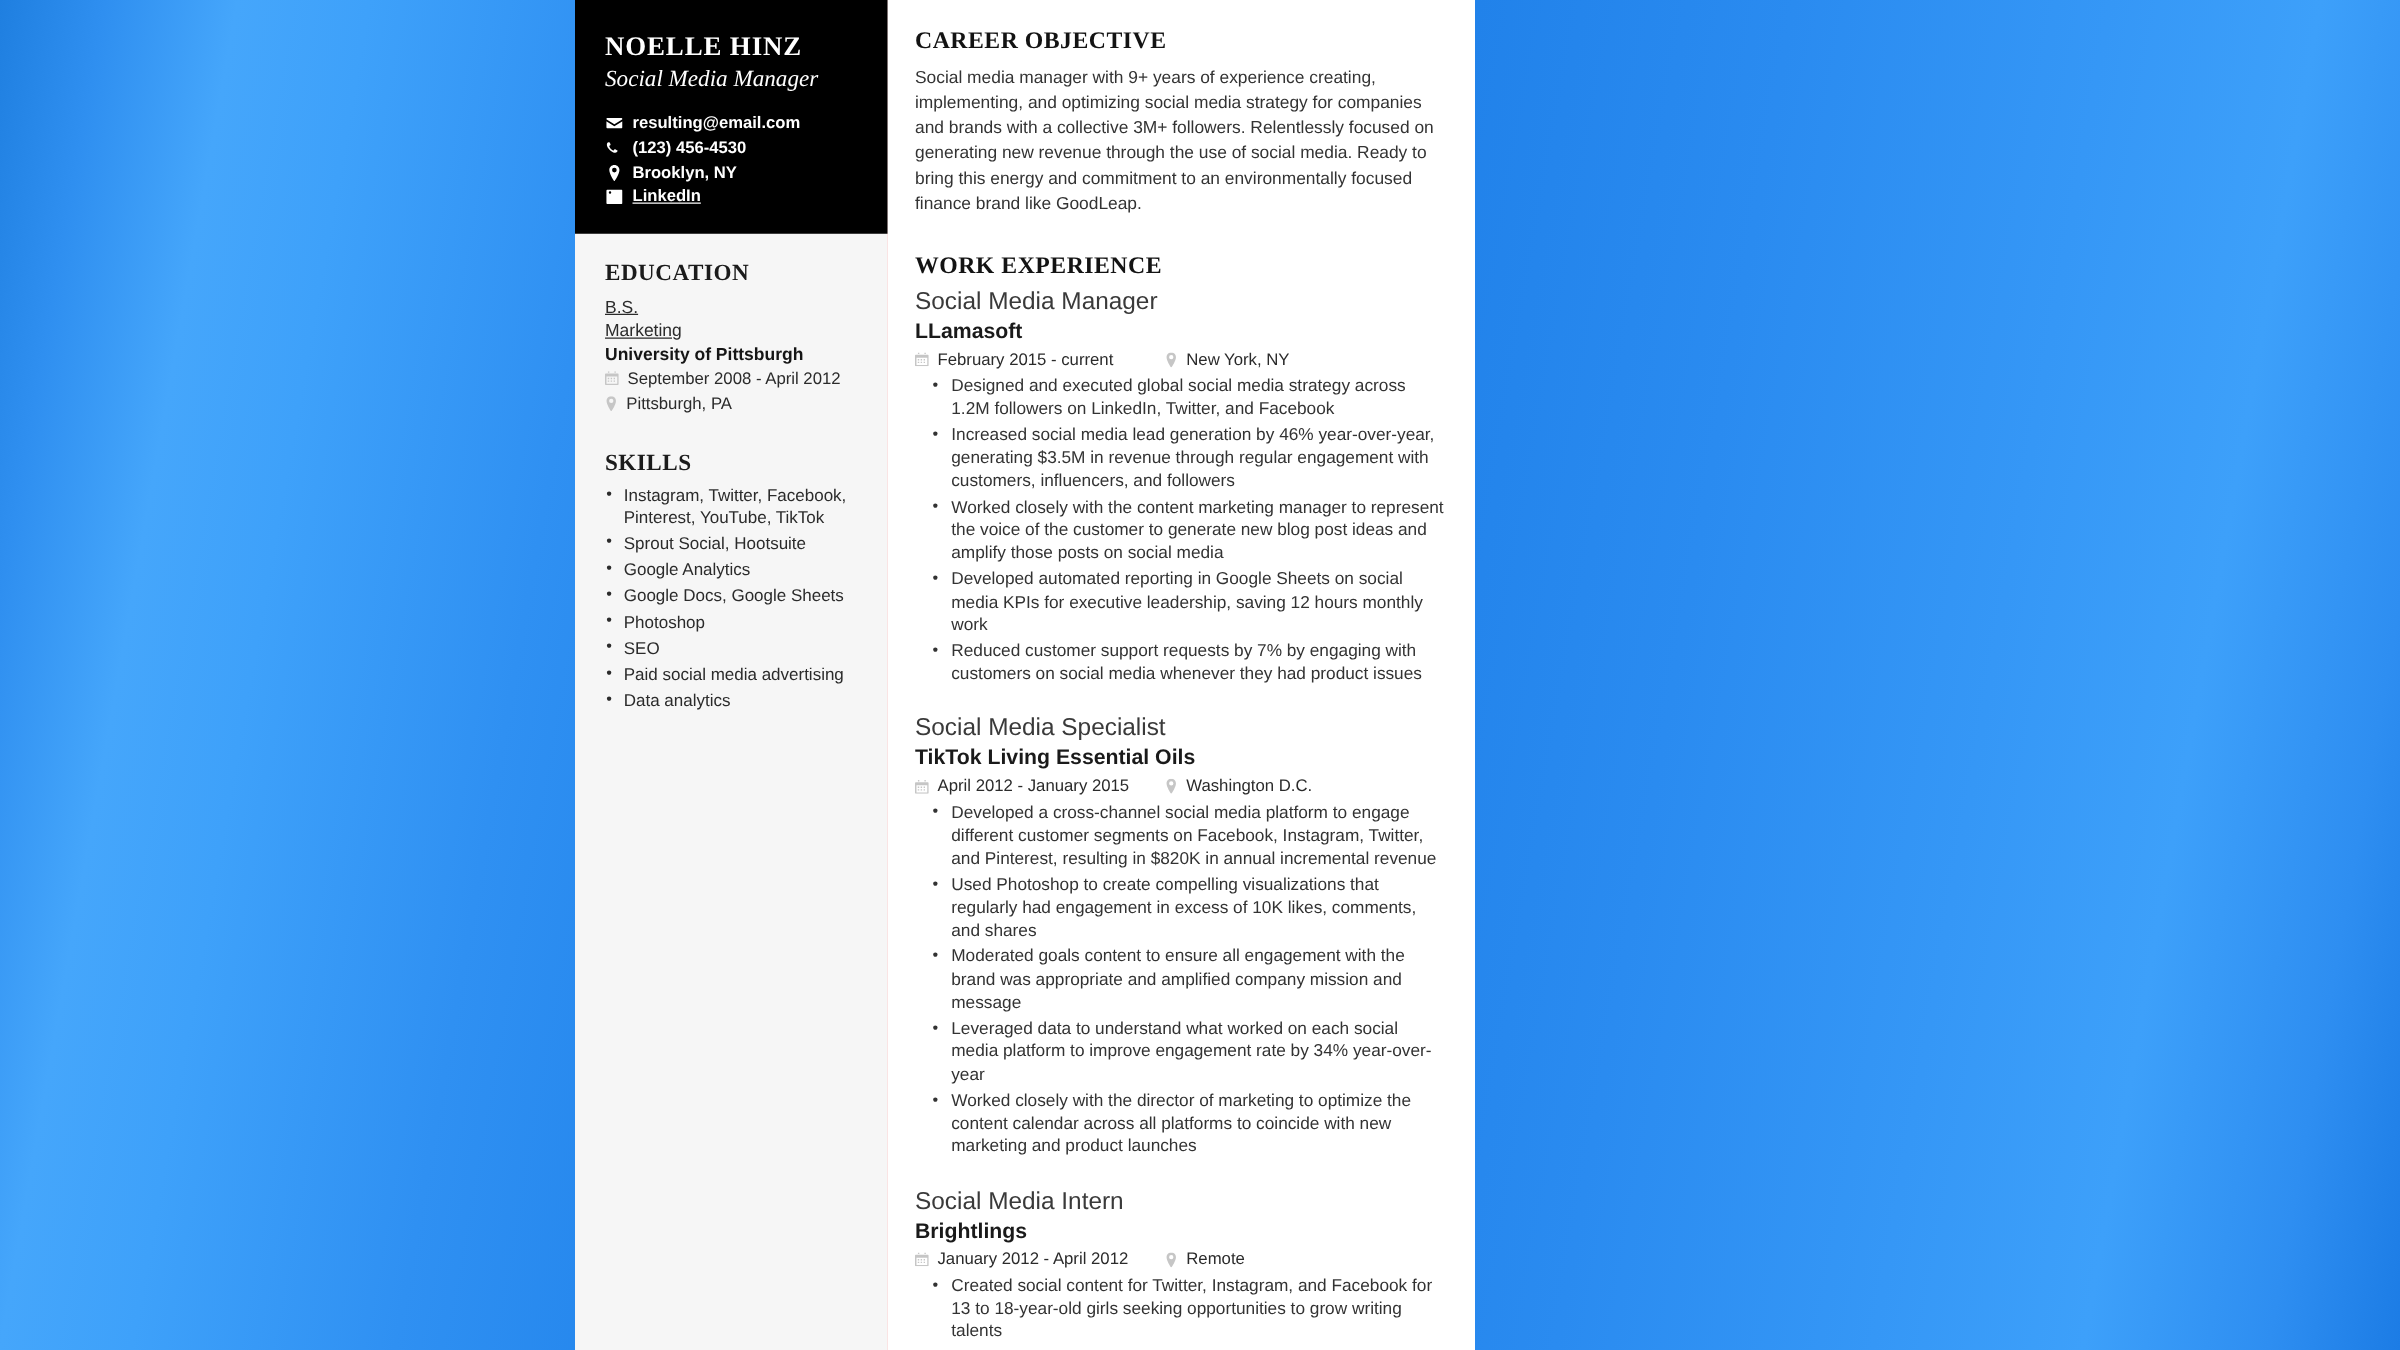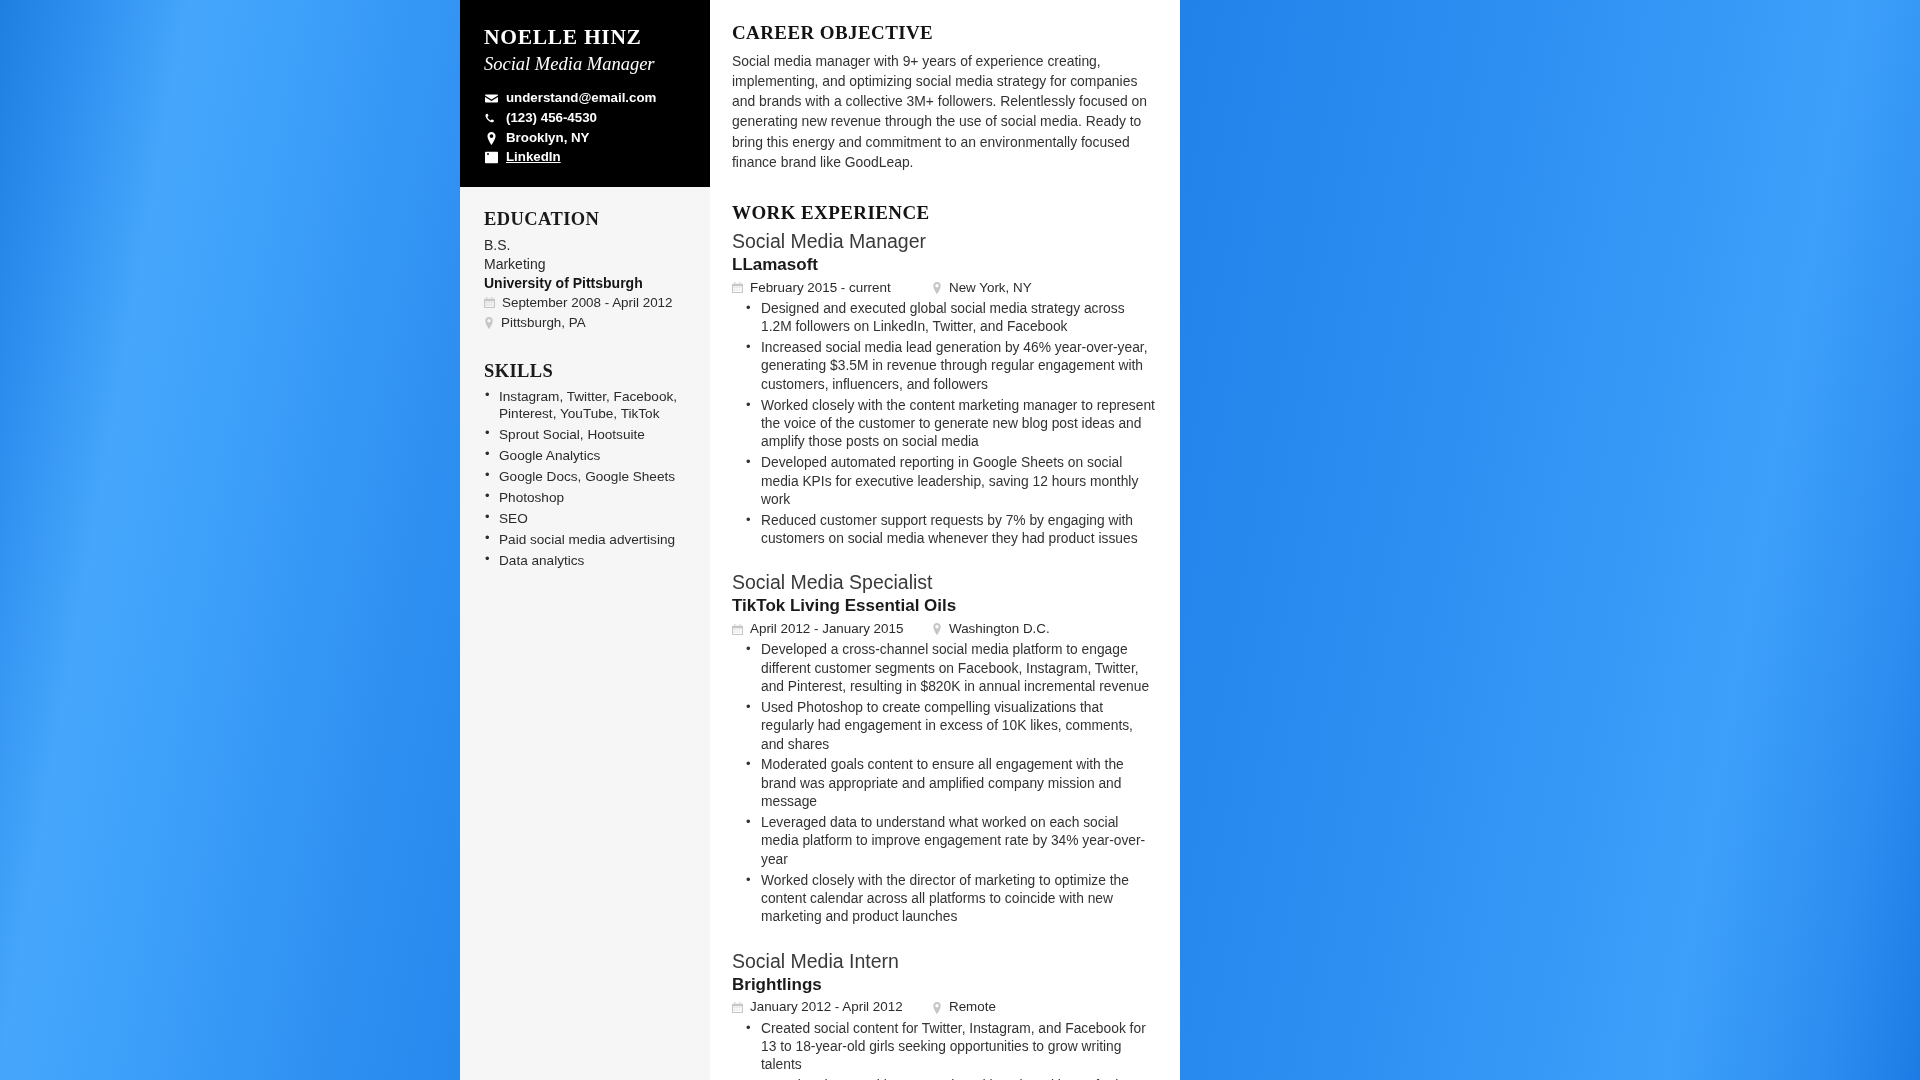--- a/index.html
+++ b/index.html
@@ -50,21 +50,21 @@
   .contact-item .ico { width:14px; display:inline-flex; justify-content:center; flex:0 0 14px; }
   .contact-item .ico svg { display:block; fill:#ffffff; }
   .contact-link { color:#ffffff; text-decoration:underline; }
 
   .left-body { padding:22px 20px 0 24px; }
   .sec-head {
     font-family:"Liberation Serif", serif;
     font-weight:bold; font-size:18.5px; letter-spacing:.4px;
     color:#1b1b1b; margin-bottom:6px; text-transform:uppercase;
   }
-  .edu-line { font-size:14px; color:#2b2b2b; line-height:1.34; }
+  .edu-line { font-size:14px; color:#2b2b2b; line-height:1.34;text-decoration:underline; }
   .edu-school { font-size:14px; font-weight:bold; color:#151515; line-height:1.38; }
   .meta-row {
     display:flex; align-items:center; gap:7px;
     font-size:13.4px; color:#2b2b2b; line-height:1.5;
   }
   .meta-row .ico svg { display:block; fill:#c6c6c6; }
   .gap-edu { height:28px; }
 
   .skill-list { list-style:none; margin-top:2px; }
   .skill-item {
@@ -114,21 +114,21 @@
         <div class="full-name">NOELLE HINZ</div>
         <div class="job-title">Social Media Manager</div>
 
         <ul class="contact-list">
           <li class="contact-item">
             <span class="ico">
               <svg width="13" height="13" viewBox="0 0 16 16">
                   <path d="M1 3h14a1 1 0 0 1 1 1v.3L8 9.2 0 4.3V4a1 1 0 0 1 1-1zm15 3.1V12a1 1 0 0 1-1 1H1a1 1 0 0 1-1-1V6.1l8 4.9 8-4.9z"></path>
                 </svg>
             </span>
-            <span>understand@email.com</span>
+            <span>resulting@email.com</span>
           </li>
           <li class="contact-item">
             <span class="ico">
               <svg width="12" height="13" viewBox="0 0 16 16">
                   <path d="M11.3 10.2c-.5-.3-1.2-.7-1.7-.9-.4-.2-.7-.1-1 .2l-.7.9c-.2.2-.4.2-.6.1-.9-.4-1.8-1-2.6-1.9C4 7.8 3.5 7 3.2 6.1c-.1-.2 0-.4.2-.6l.9-.7c.3-.2.4-.6.2-1-.2-.5-.6-1.2-.9-1.7-.3-.5-.7-.6-1.2-.4-.5.2-1 .5-1.3.9-.5.5-.6 1.3-.4 2.2.3 1.6 1.4 3.5 3 5.1 1.6 1.6 3.5 2.7 5.1 3 .9.2 1.7.1 2.2-.4.4-.3.7-.8.9-1.3.2-.5.1-.9-.6-1z"></path>
                 </svg>
             </span>
             <span>(123) 456-4530</span>
           </li>
           <li class="contact-item">

